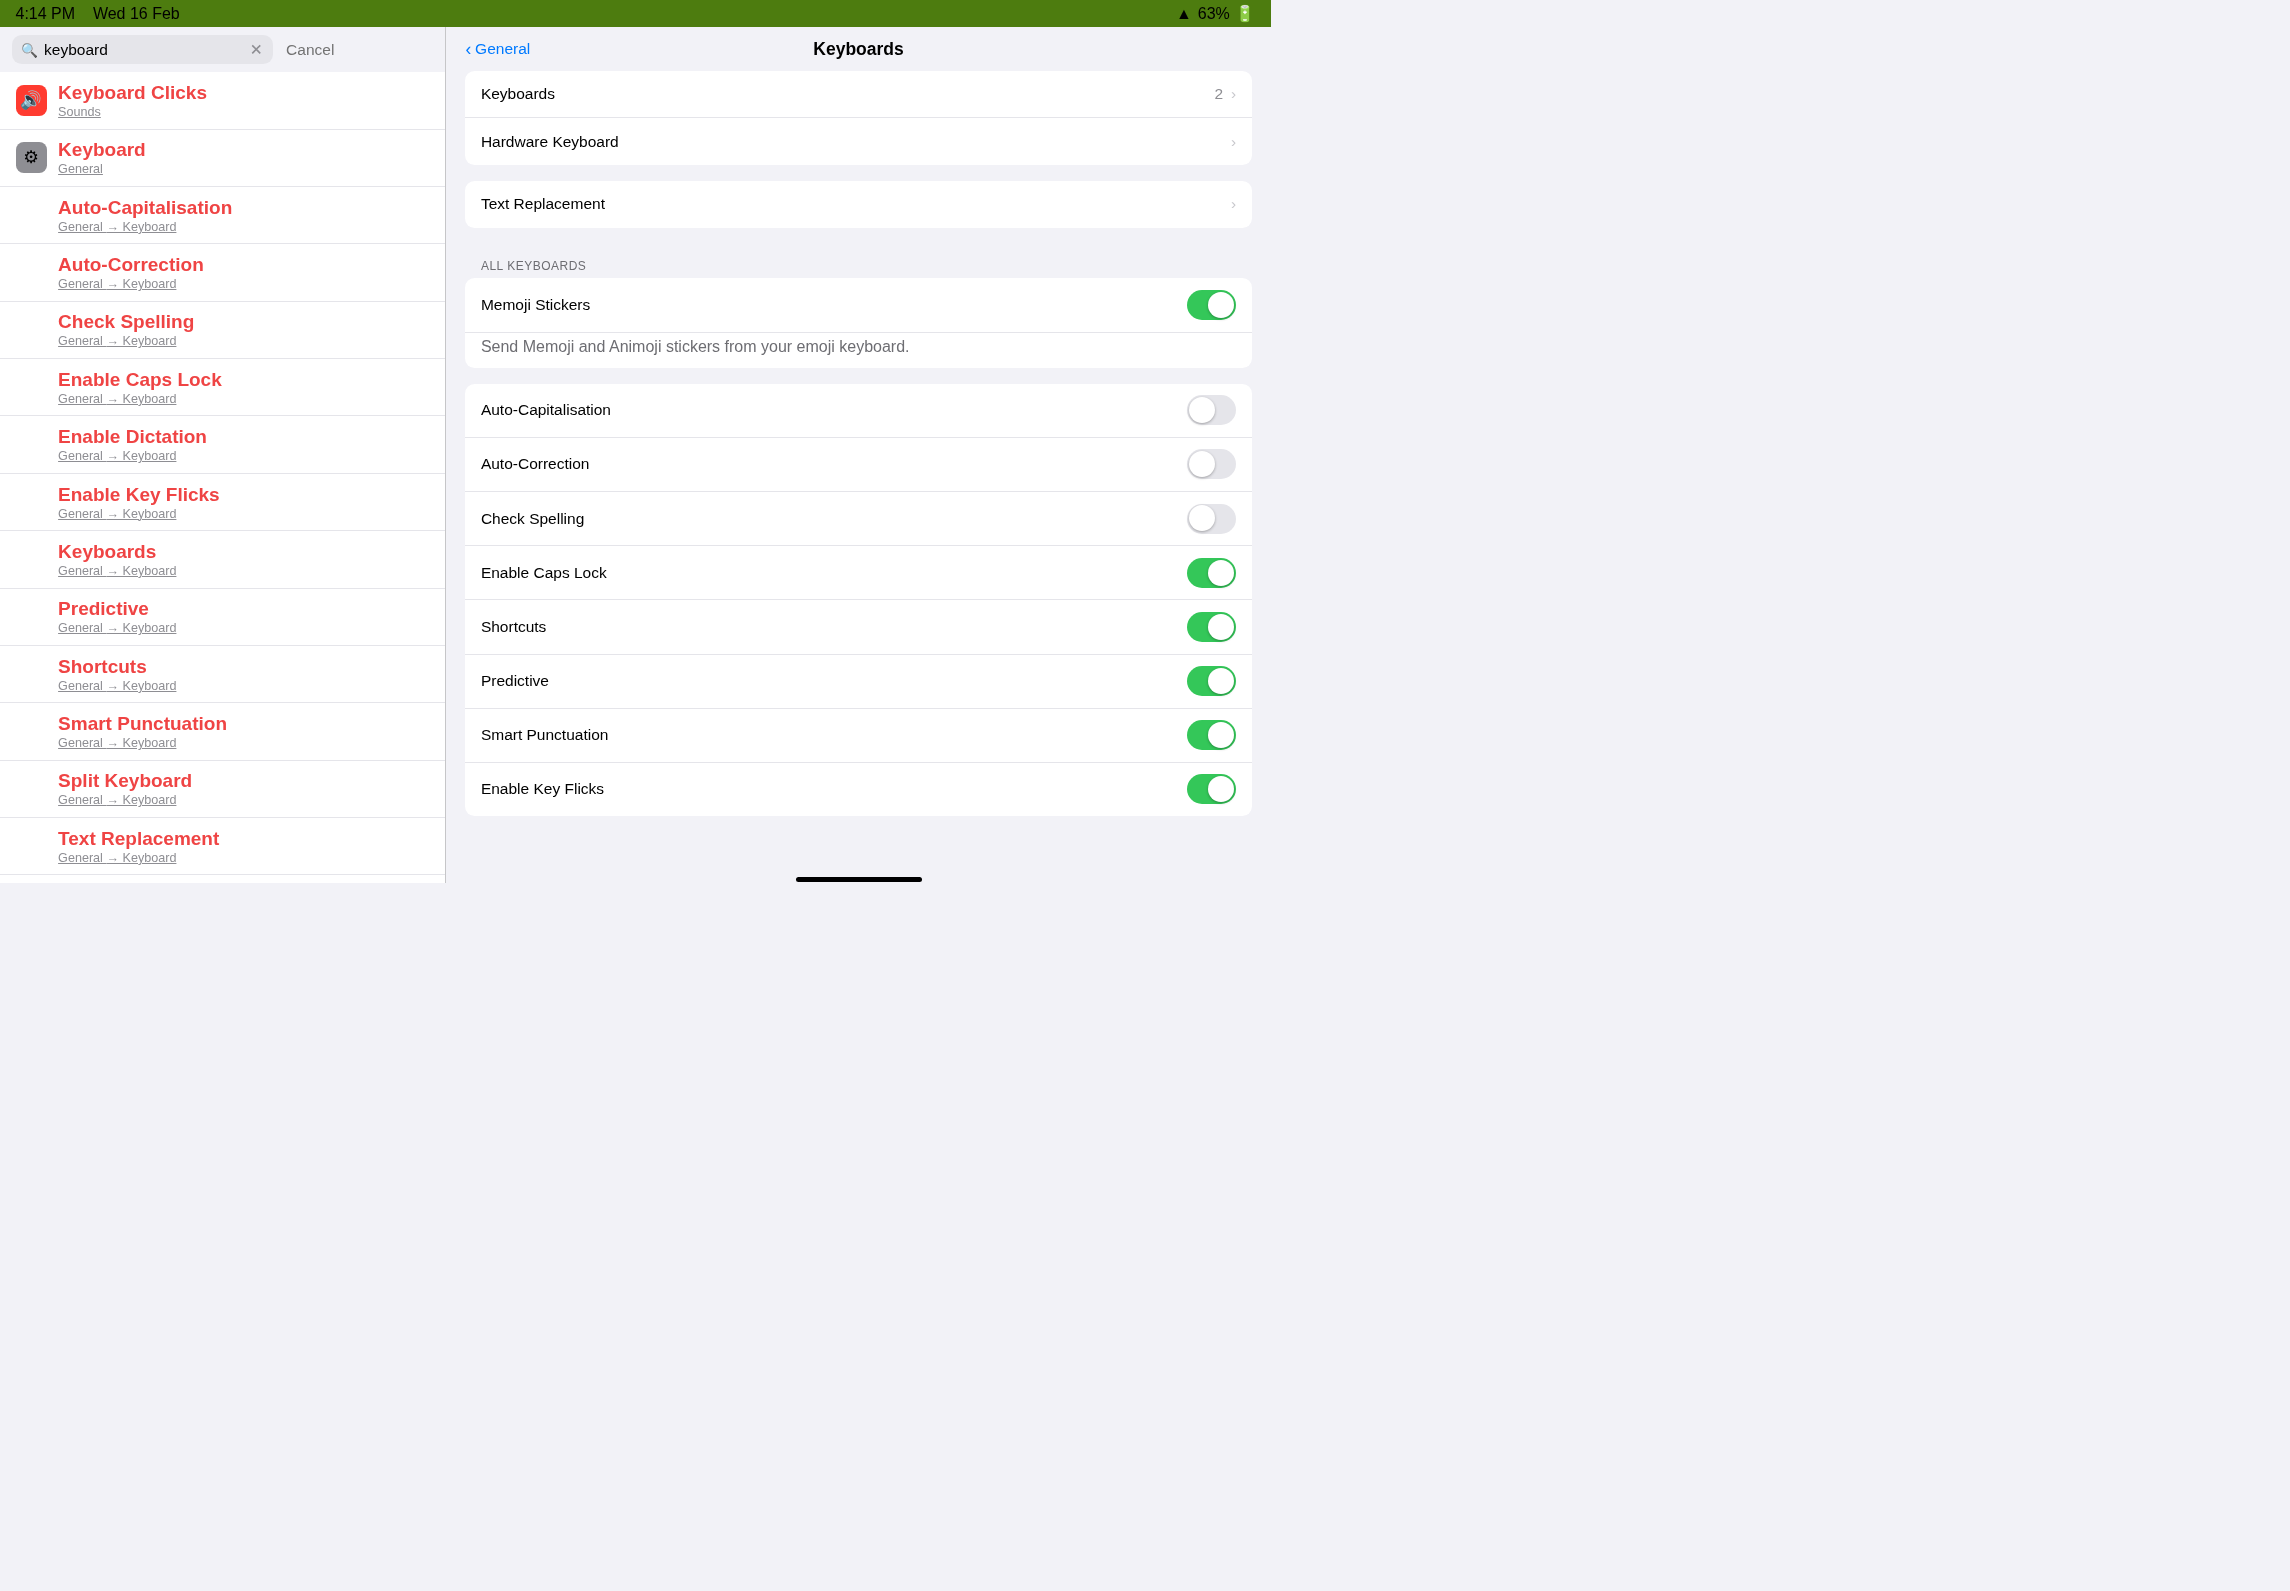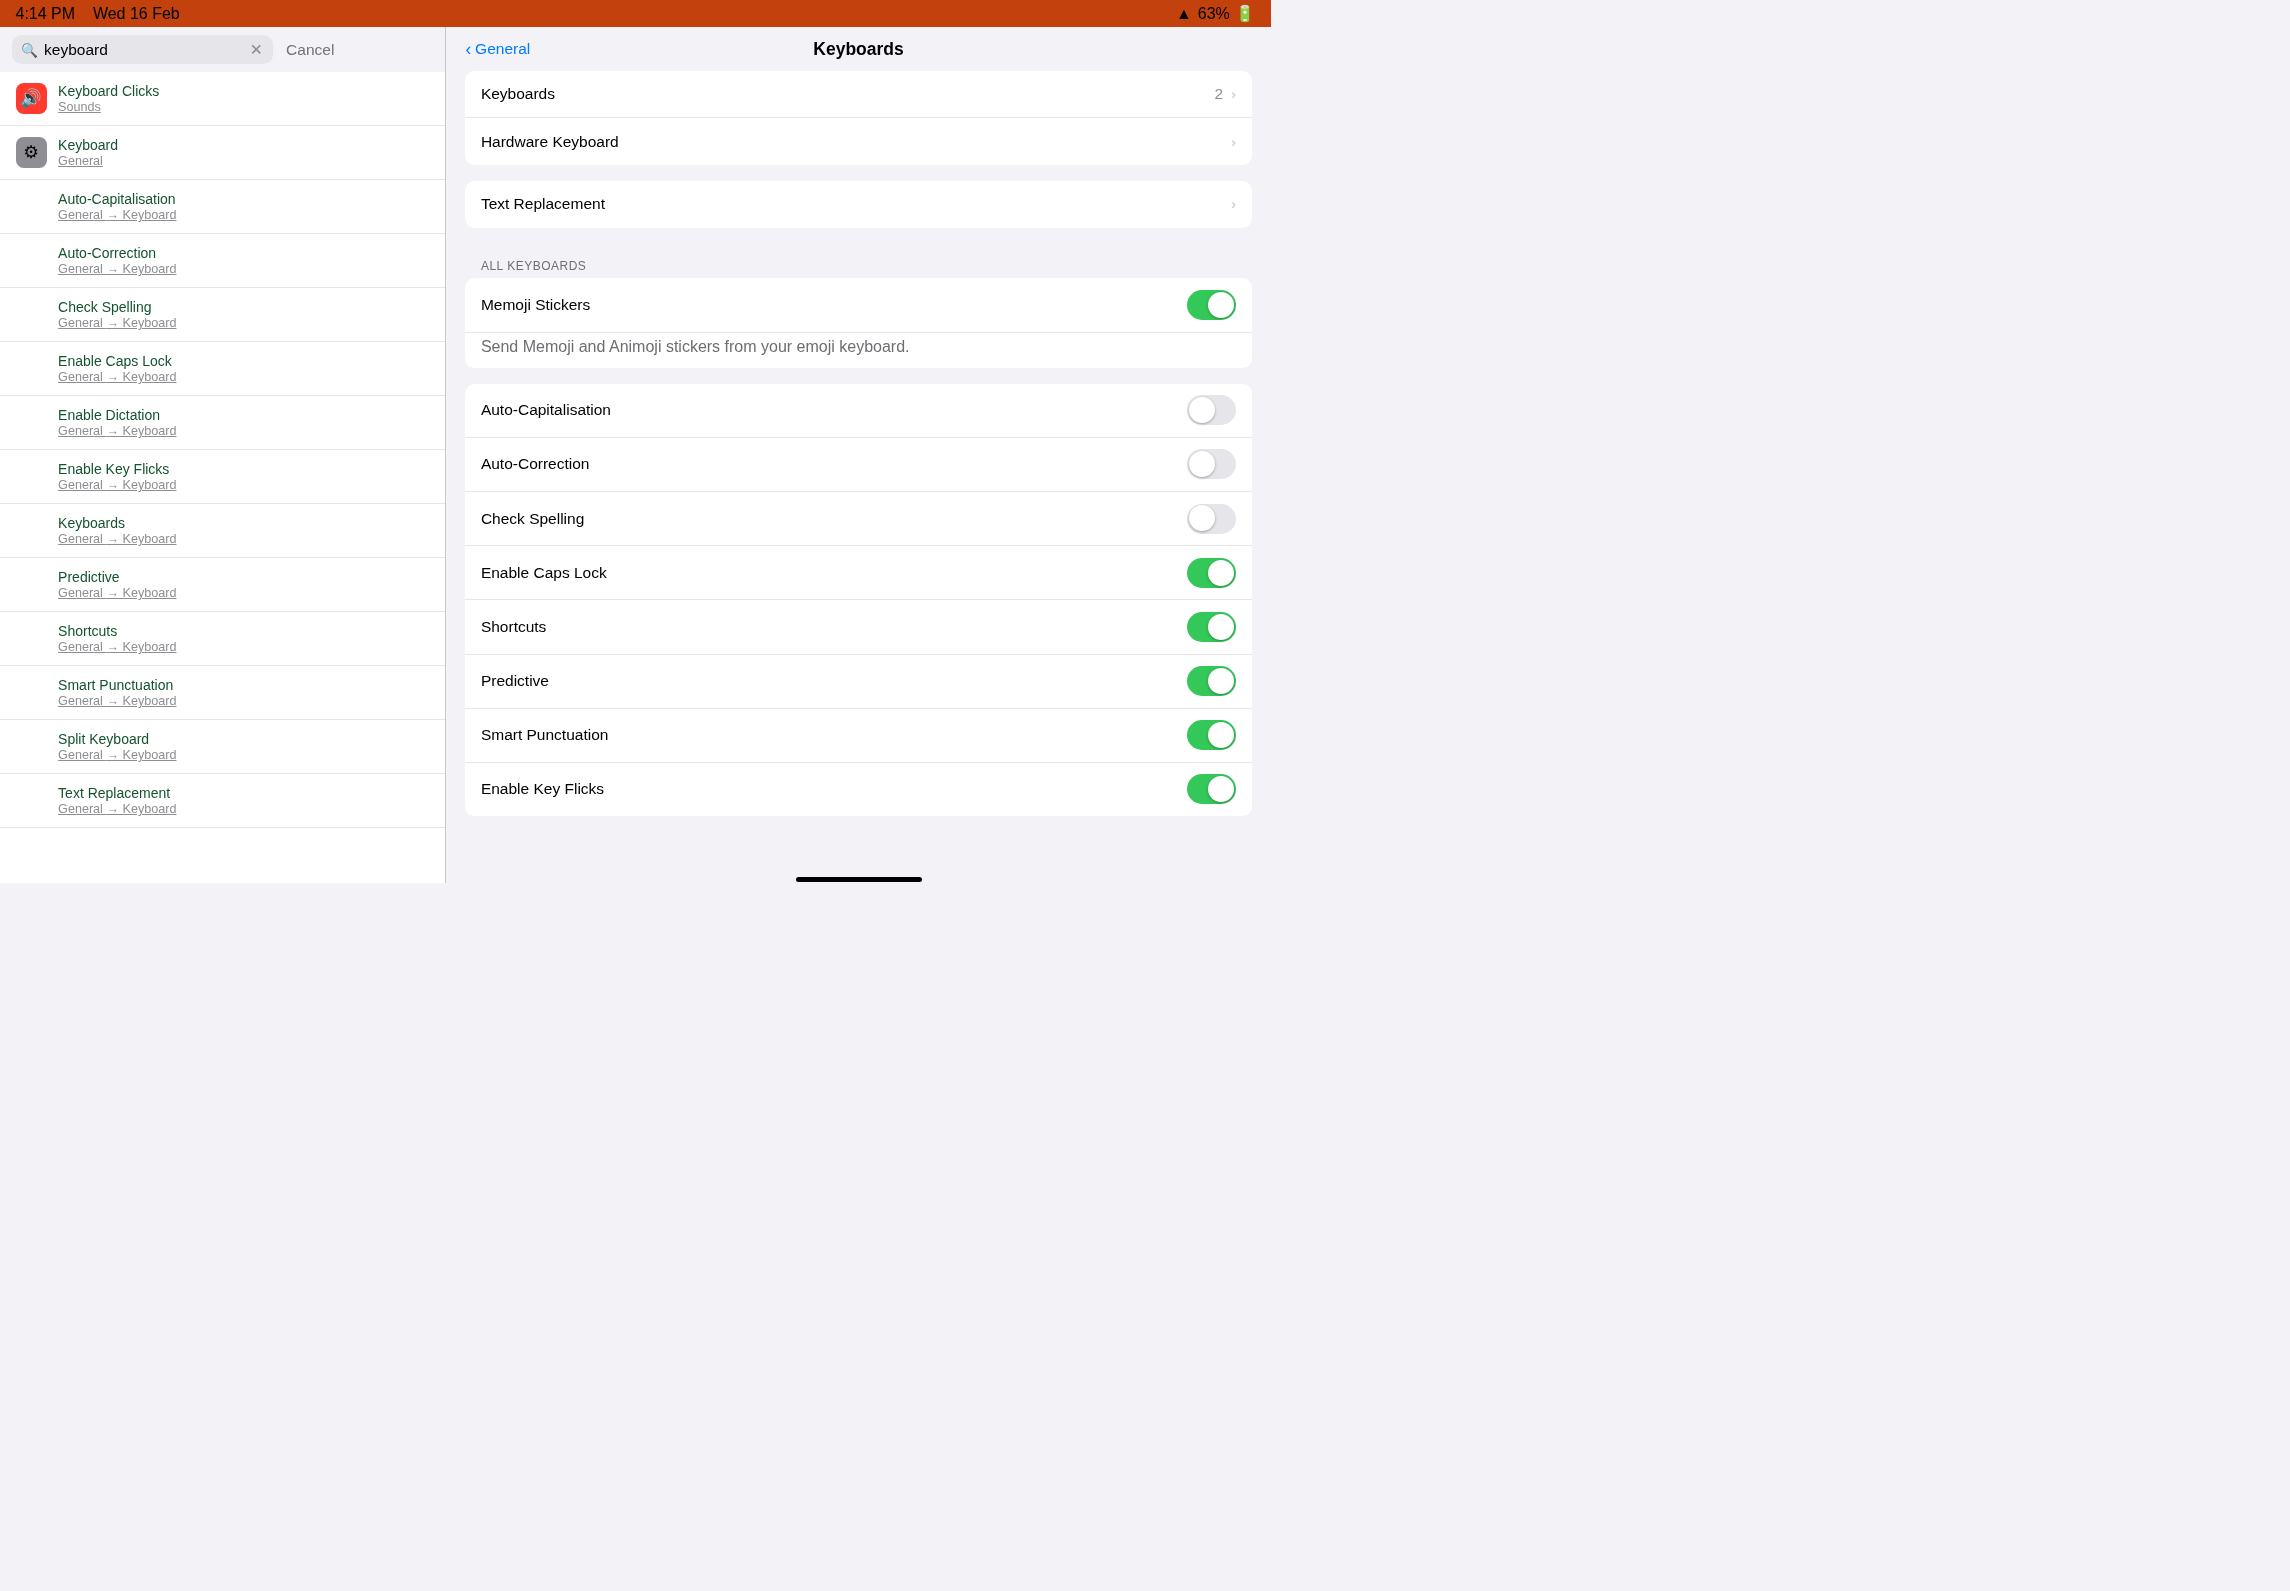--- a/index.html
+++ b/index.html
@@ -13,21 +13,21 @@
       flex-direction: column;
     }
 
     
     .status-bar {
       display: flex;
       justify-content: space-between;
       align-items: center;
       padding: 0 15.5px;
       height: 27px;
-      background: #c2410c;
+      background: #4d7c0f;
       flex-shrink: 0;
     }
     .status-right {
       display: flex;
       align-items: center;
       gap: 5.8px;
     }
 
     
     .main-container {
@@ -118,22 +118,23 @@
       flex-shrink: 0;
       font-size: 17.5px;
     }
     .result-icon.red { background: #ff3b30; }
     .result-icon.gray { background: #8e8e93; }
     .result-text {
       display: flex;
       flex-direction: column;
     }
     .result-title {
-      font-size: 14px;
-      color: #14532d;
+      font-size: 19px;
+      color: #ef4444;
+      font-weight: bold;
     }
     .result-subtitle {
       font-size: 12.6px;
       color: #8e8e93;
       margin-top: 1px;
       text-decoration: underline;
     }
     .arrow-text {
       color: #8e8e93;
     }

